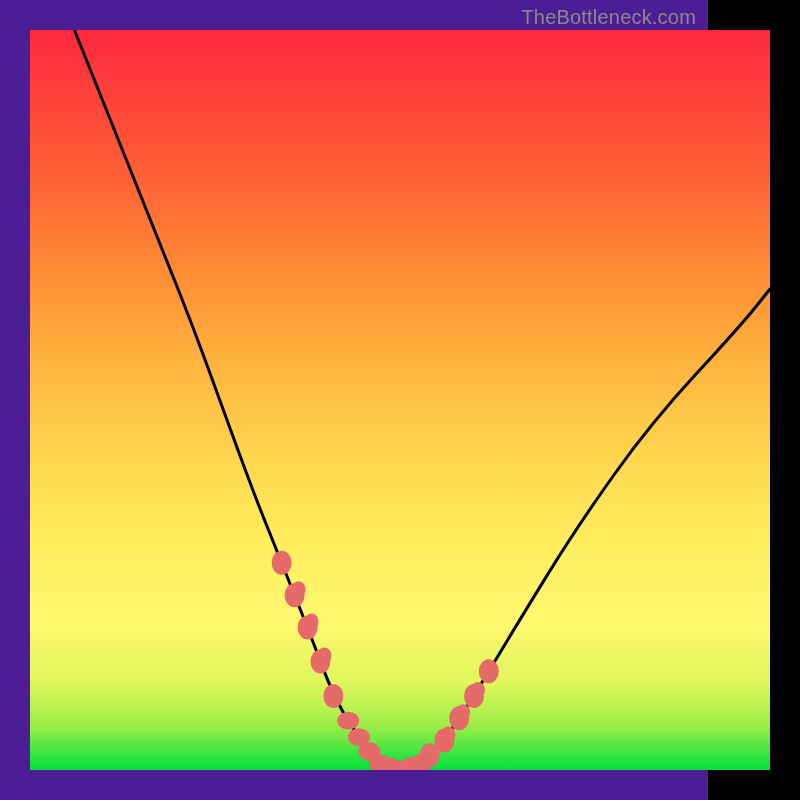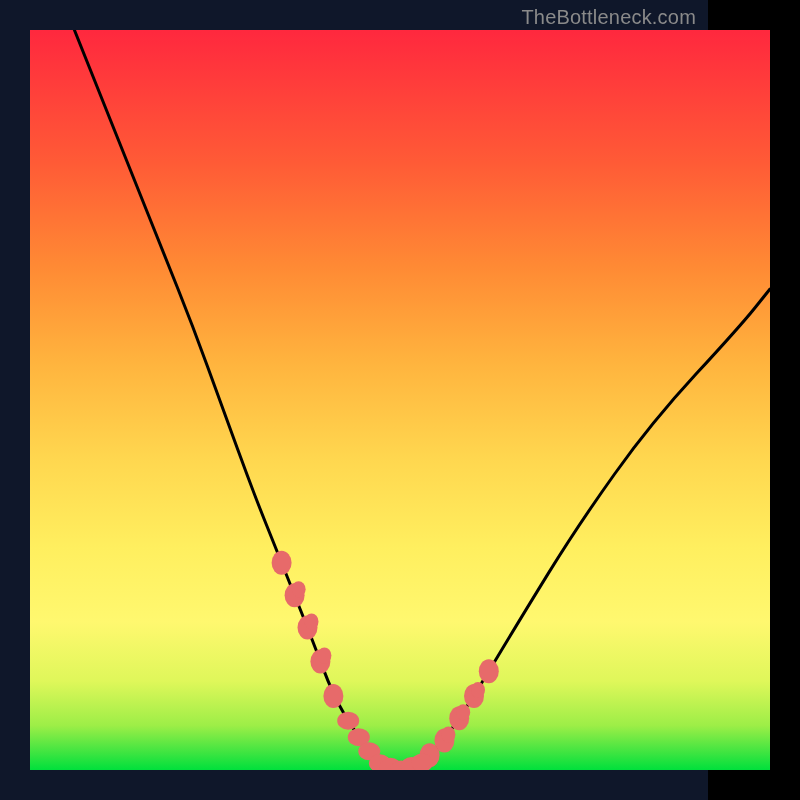--- a/index.html
+++ b/index.html
@@ -8,21 +8,21 @@
     width: 800px;
     height: 800px;
     overflow: hidden;
     background: #000;
     font-family: Arial, Helvetica, sans-serif;
   }
   .frame {
     position: relative;
     width: 708px;
     height: 800px;
-    background: #0f172a;
+    background: #4c1d95;
   }
   .plot-area {
     position: absolute;
     left: 30px;
     top: 30px;
     width: 740px;
     height: 740px;
     background: linear-gradient(
       to top,
       #00e03c 0%,

